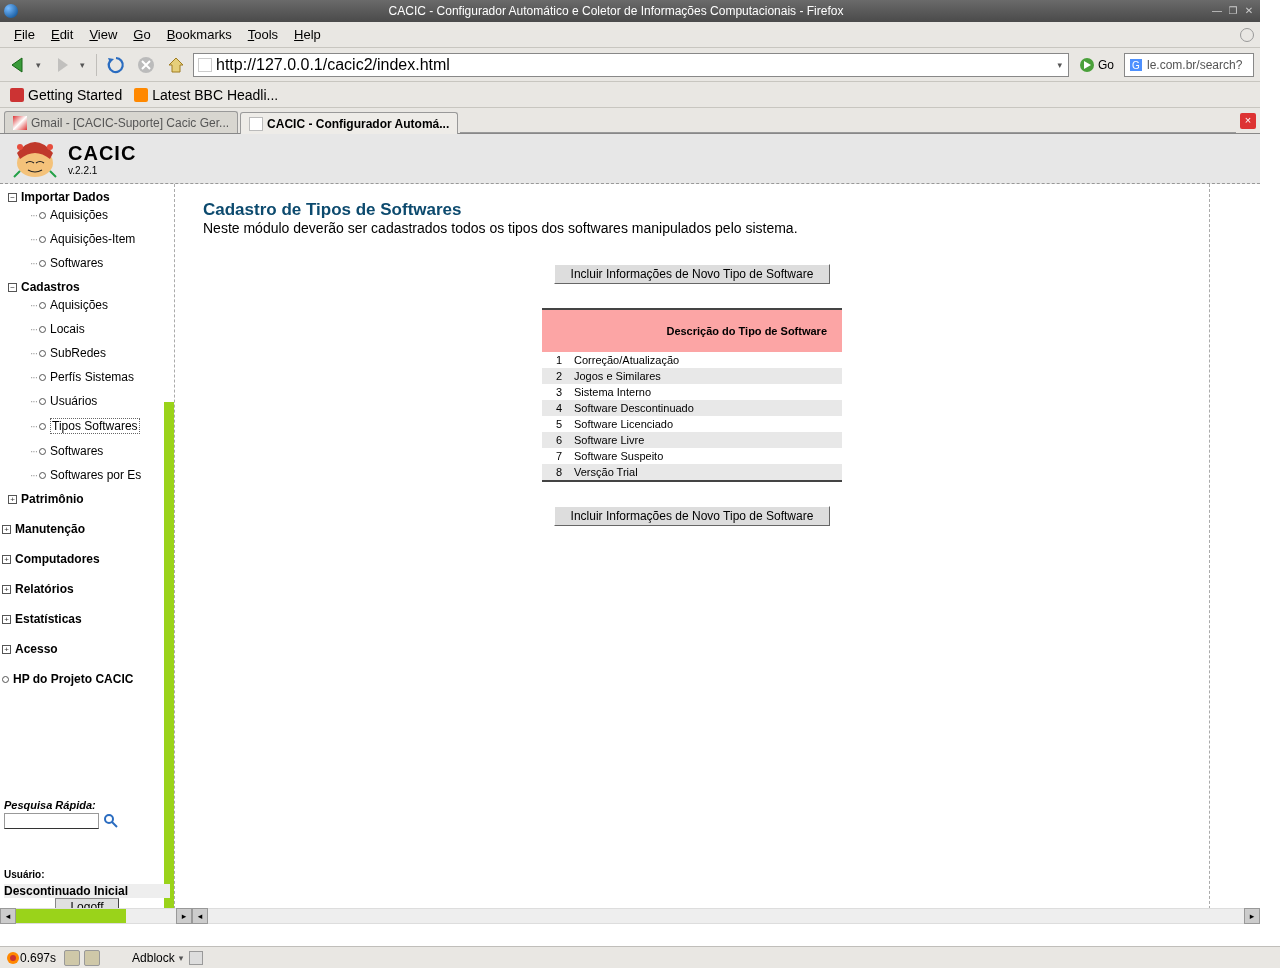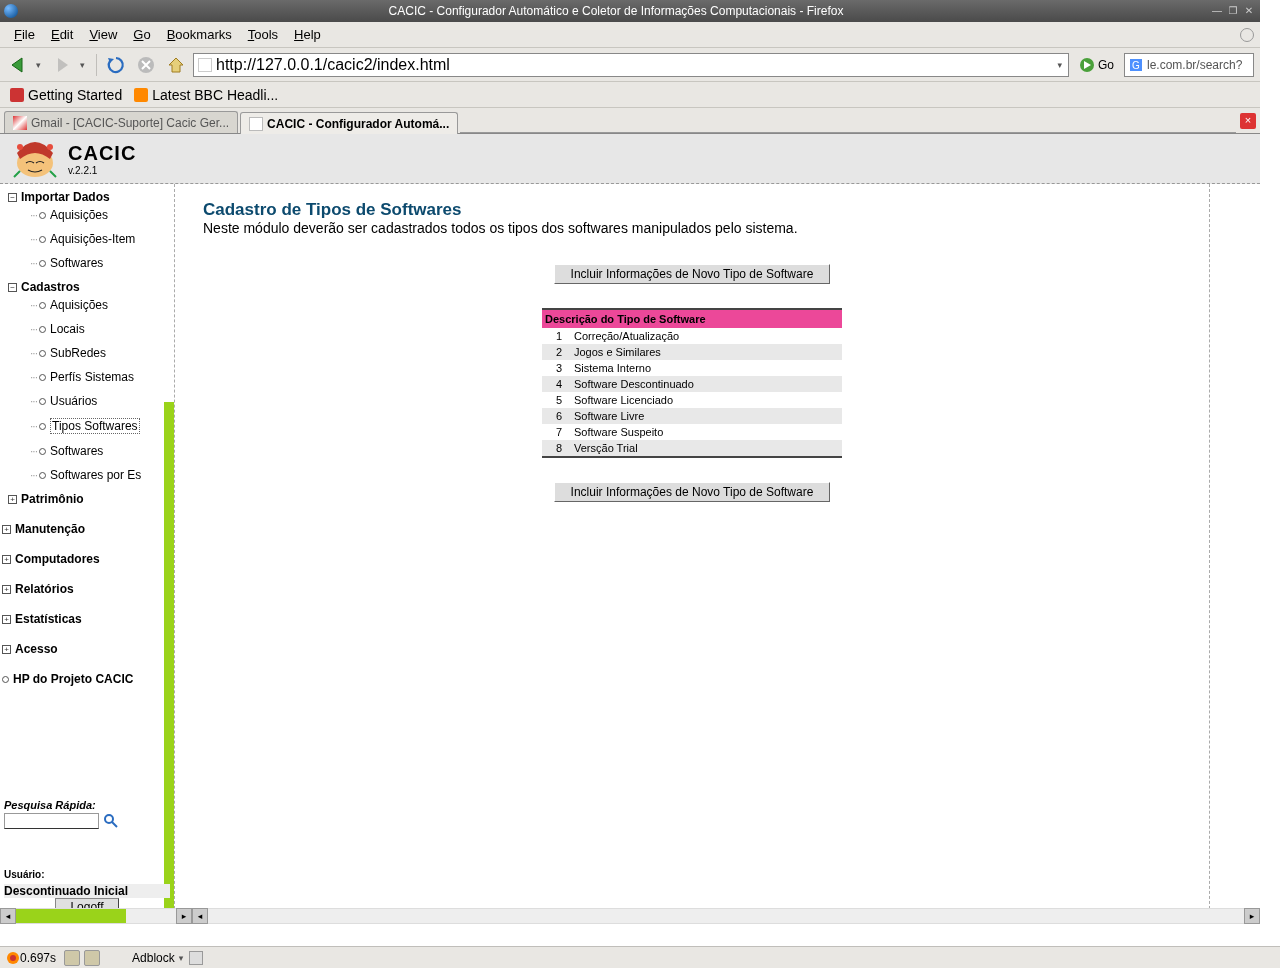--- a/index.html
+++ b/index.html
@@ -81,21 +81,21 @@
 .sidebar-footer .uname { font-weight:bold; font-size:12px; margin-top:4px; background:#eee; }
 .sidebar-footer .logoff { margin-top:0; text-align:center; }
 .sidebar-footer .logoff button { font-size:12px; padding:1px 14px; text-decoration:underline; background:#e0e0e0; border:1px solid #888; border-right-color:#444; border-bottom-color:#444; cursor:pointer; }
 
 .main { flex:1; border-right:1px dashed #aaa; padding:16px 28px; position:relative; overflow:auto; }
 .main h1 { color:#0c4a6e; font-size:17px; font-weight:bold; }
 .main .desc { font-size:14px; margin-bottom:28px; }
 .btn3d { display:block; margin:0 auto; background:#ddd; border:1px solid #666; border-top-color:#fff; border-left-color:#fff; padding:2px 16px; font-size:12px; cursor:pointer; }
 .tablewrap { width:300px; margin:24px auto; }
 .tablewrap table { width:100%; border-collapse:collapse; font-size:11px; border-top:2px solid #444; border-bottom:2px solid #444; }
-.tablewrap th { font-weight:bold; text-align:left; padding:3px; background:#ec4899; }
+.tablewrap th { font-weight:bold; text-align:right; padding:15px; background:#fca5a5; }
 .tablewrap td { padding:2px 6px; }
 .tablewrap td.n { text-align:right; width:26px; }
 .tablewrap tr.alt td { background:#e8e8e8; }
 
 .hscroll { position:absolute; bottom:0; left:0; right:0; height:16px; background:#ddd; display:flex; align-items:center; }
 .hscroll .end { width:16px; height:16px; background:#ccc; border:1px solid #999; text-align:center; font-size:9px; line-height:14px; cursor:pointer; }
 .hscroll .track { flex:1; height:14px; background:#eee; position:relative; }
 .hscroll .thumb { position:absolute; left:0; top:0; height:14px; width:110px; background:#9ad31a; }
 
 .statusbar { height:22px; background:#e9e7e3; border-top:1px solid #c0beba; display:flex; align-items:center; font-size:12px; padding:0 6px; position:absolute; bottom:0; left:0; right:0; }

